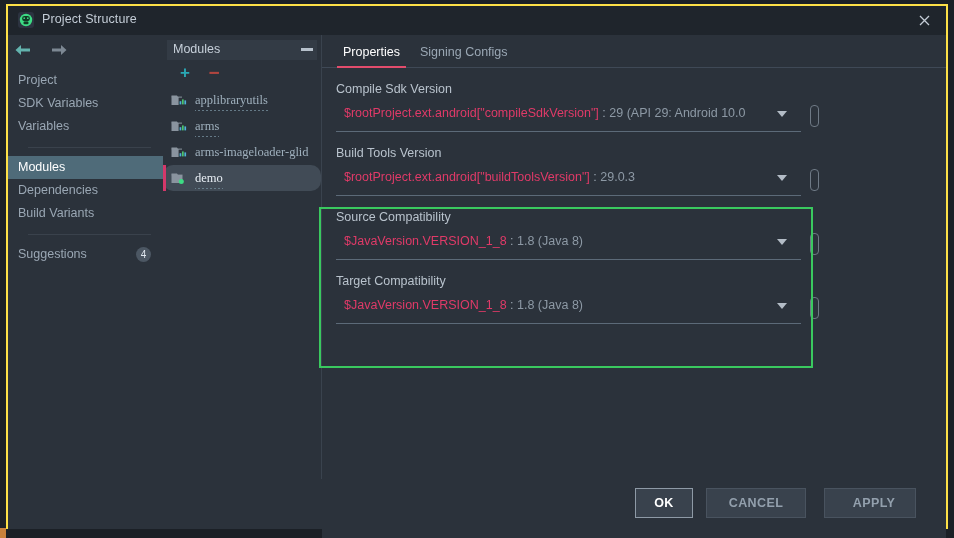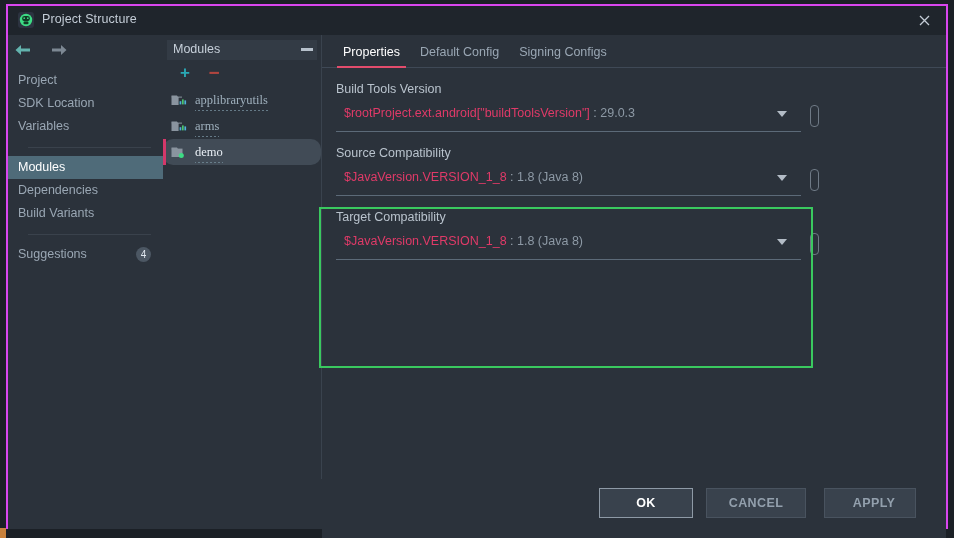--- a/index.html
+++ b/index.html
@@ -14,21 +14,21 @@
   #root { position: relative; width: 954px; height: 538px; background: #1b2026; }
 
   
   .desk-sliver { position:absolute; left:0; top:528px; width:6px; height:10px; background:#c8813c; }
 
   
   #dialog {
     position: absolute; left: 6px; top: 4px;
     width: 942px; height: 525px;
     background: #7dd3fc;
-    border: 2px solid #d946ef;
+    border: 2px solid #fde047;
     border-top-width: 2px;
   }
 
   
   #titlebar {
     position: relative; height: 29px; background: #1f252c;
     border-bottom: 1px solid #1f252c;
   }
   #app-icon {
     position: absolute; left: 10px; top: 6px; width: 16px; height: 16px;
@@ -181,21 +181,21 @@
     position: absolute; left: 0; bottom: 0; width: 938px; height: 50px;
     background: #2b323b;
   }
   .btn {
     position: absolute; top: 9px; height: 30px;
     display: flex; align-items: center; justify-content: center;
     font-size: 12.5px; font-weight: 700; letter-spacing: .4px;
     background: #39424d; border: 1px solid #49535f; color: #93a0ad;
     cursor: pointer;
   }
-  #btn-ok   { right: 253px; width: 94px; color:#ffffff; border-color:#8e9aa6;margin-left:40px; }
+  #btn-ok   { right: 253px; width: 58px; color:#ffffff; border-color:#8e9aa6;margin-left:40px; }
   #btn-cancel { right: 140px; width: 100px; }
   #btn-apply  { right: 30px;  width: 92px; padding-left: 8px; }
 </style>
 </head>
 <body>
 
 <div id="root">
   <div class="desk-sliver"></div>
 
   <div id="dialog">
@@ -232,21 +232,21 @@
               <path d="M11 1 L16.5 6 L11 11 L11 7.6 L2 7.6 L2 4.4 L11 4.4 Z" fill="#7d8893"></path>
             </svg>
           </span>
         </div>
 
         <div id="sidebar-list">
           <div class="side-item">
             <span>Project</span>
           </div>
           <div class="side-item">
-            <span>SDK Location</span>
+            <span>SDK Variables</span>
           </div>
           <div class="side-item">
             <span>Variables</span>
           </div>
           <div class="side-sep"></div>
           <div class="side-item selected">
             <span>Modules</span>
           </div>
           <div class="side-item">
             <span>Dependencies</span>
@@ -300,20 +300,33 @@
                 <rect x="11" y="6.4" width="1.7" height="5" fill="#4ec46d"></rect>
                 <rect x="13.4" y="7.4" width="1.7" height="4" fill="#4fb3d9"></rect>
               </svg>
             </span>
             <span class="mod-label">
               <span>arms</span>
               <span class="squiggle"></span>
             </span>
           </div>
 
+          <div class="mod-row">
+            <span class="mod-icon">
+              <svg width="17" height="14" viewBox="0 0 17 14">
+                <path d="M0.5 2.5 L6 2.5 L7.2 4.2 L0.5 4.2 Z" fill="#8a949f"></path>
+                <rect x="0.5" y="3.6" width="10.5" height="8.4" fill="#8a949f"></rect>
+                <rect x="7.6" y="4.6" width="8.2" height="7.6" fill="#2b323b"></rect>
+                <rect x="8.6" y="8.2" width="1.7" height="3.2" fill="#4fb3d9"></rect>
+                <rect x="11" y="6.4" width="1.7" height="5" fill="#4ec46d"></rect>
+                <rect x="13.4" y="7.4" width="1.7" height="4" fill="#4fb3d9"></rect>
+              </svg>
+            </span>
+            <span class="mod-label">arms-imageloader-glid</span>
+          </div>
 
           <div class="mod-row selected">
             <span class="selbar"></span>
             <span class="mod-icon">
               <svg width="17" height="14" viewBox="0 0 17 14">
                 <path d="M0.5 2.5 L6 2.5 L7.2 4.2 L0.5 4.2 Z" fill="#8a949f"></path>
                 <rect x="0.5" y="3.6" width="11" height="8.4" fill="#8a949f"></rect>
                 <circle cx="10.3" cy="10.4" r="2.5" fill="#3ddc84"></circle>
               </svg>
             </span>
@@ -326,29 +339,37 @@
 
         <div id="mod-hscroll"></div>
       </div>
 
       <div id="main">
         <div id="tabs">
           <div class="tab active">
             <span>Properties</span>
           </div>
           <div class="tab">
-            <span>Default Config</span>
-          </div>
-          <div class="tab">
             <span>Signing Configs</span>
           </div>
         </div>
 
         <div id="form">
 
+          <div class="field">
+            <div class="field-label">Compile Sdk Version</div>
+            <div class="field-ctl">
+              <div class="field-val">
+                <span class="ref">$rootProject.ext.android["compileSdkVersion"]</span><span class="sep"> : </span><span class="res">29 (API 29: Android 10.0</span>
+              </div>
+              <span class="underline"></span>
+              <span class="caret"></span>
+              <span class="pinbtn"></span>
+            </div>
+          </div>
 
           <div class="field">
             <div class="field-label">Build Tools Version</div>
             <div class="field-ctl">
               <div class="field-val">
                 <span class="ref">$rootProject.ext.android["buildToolsVersion"]</span><span class="sep"> : </span><span class="res">29.0.3</span>
               </div>
               <span class="underline"></span>
               <span class="caret"></span>
               <span class="pinbtn"></span>

